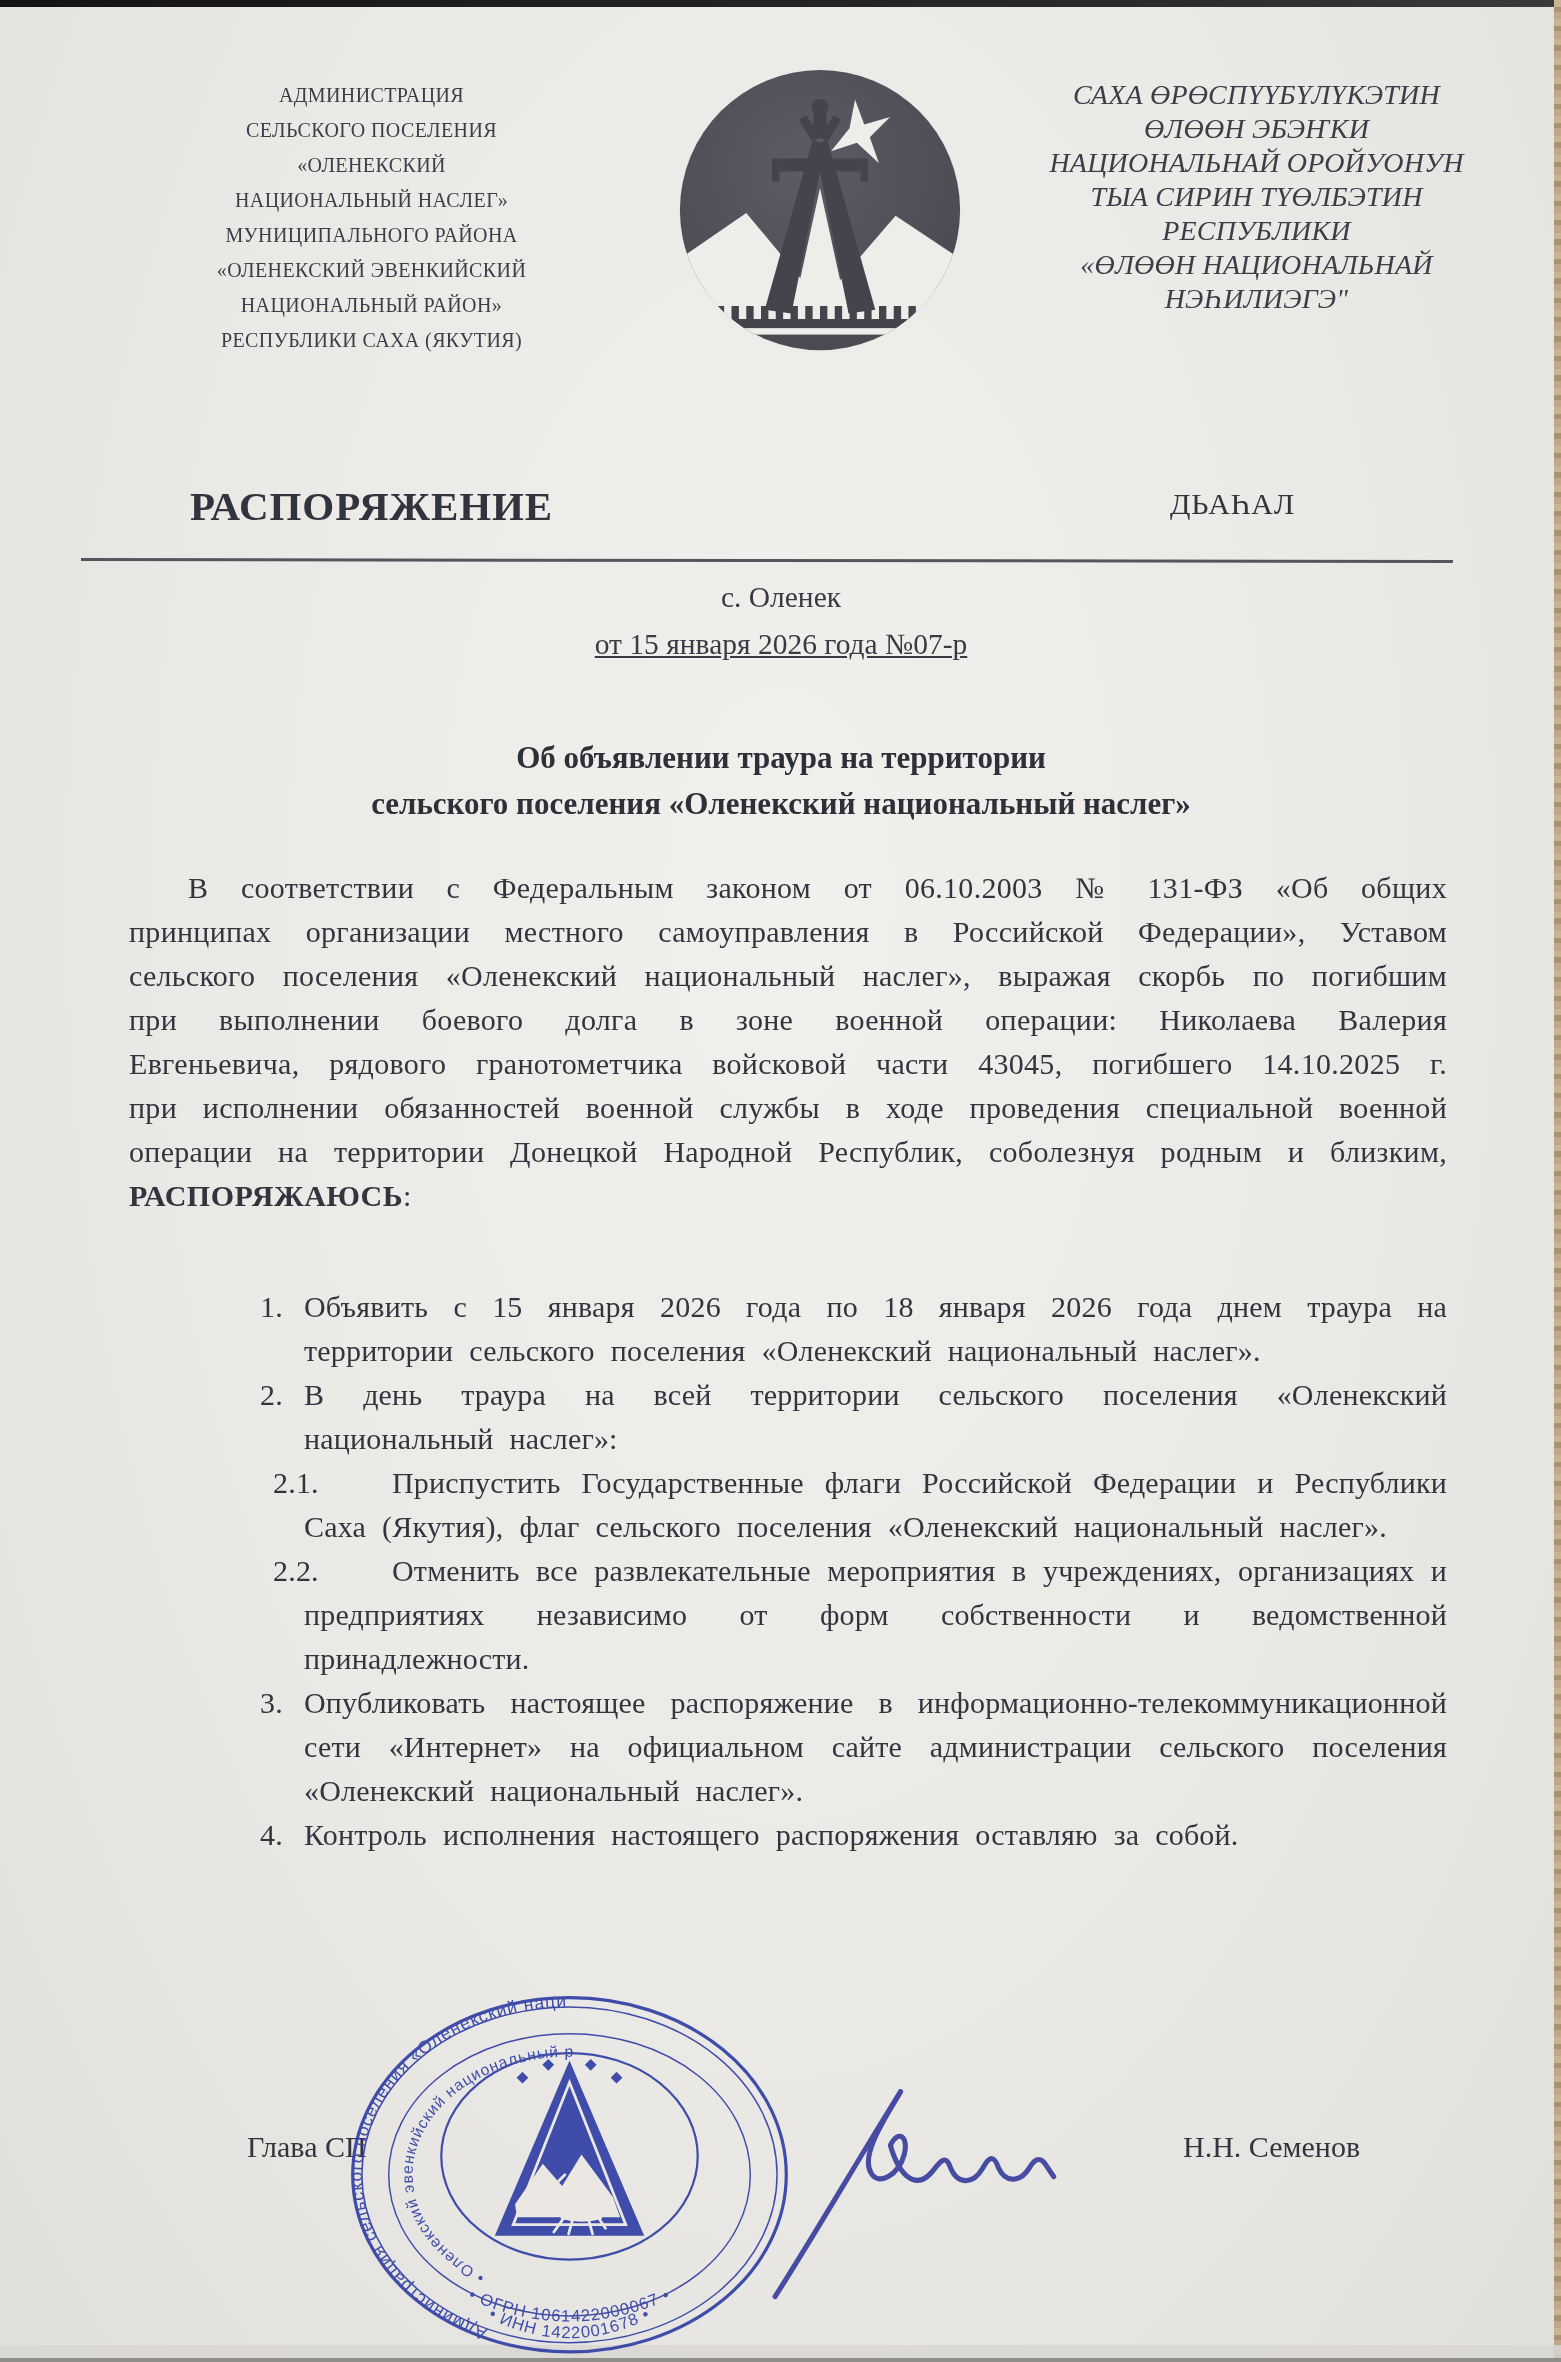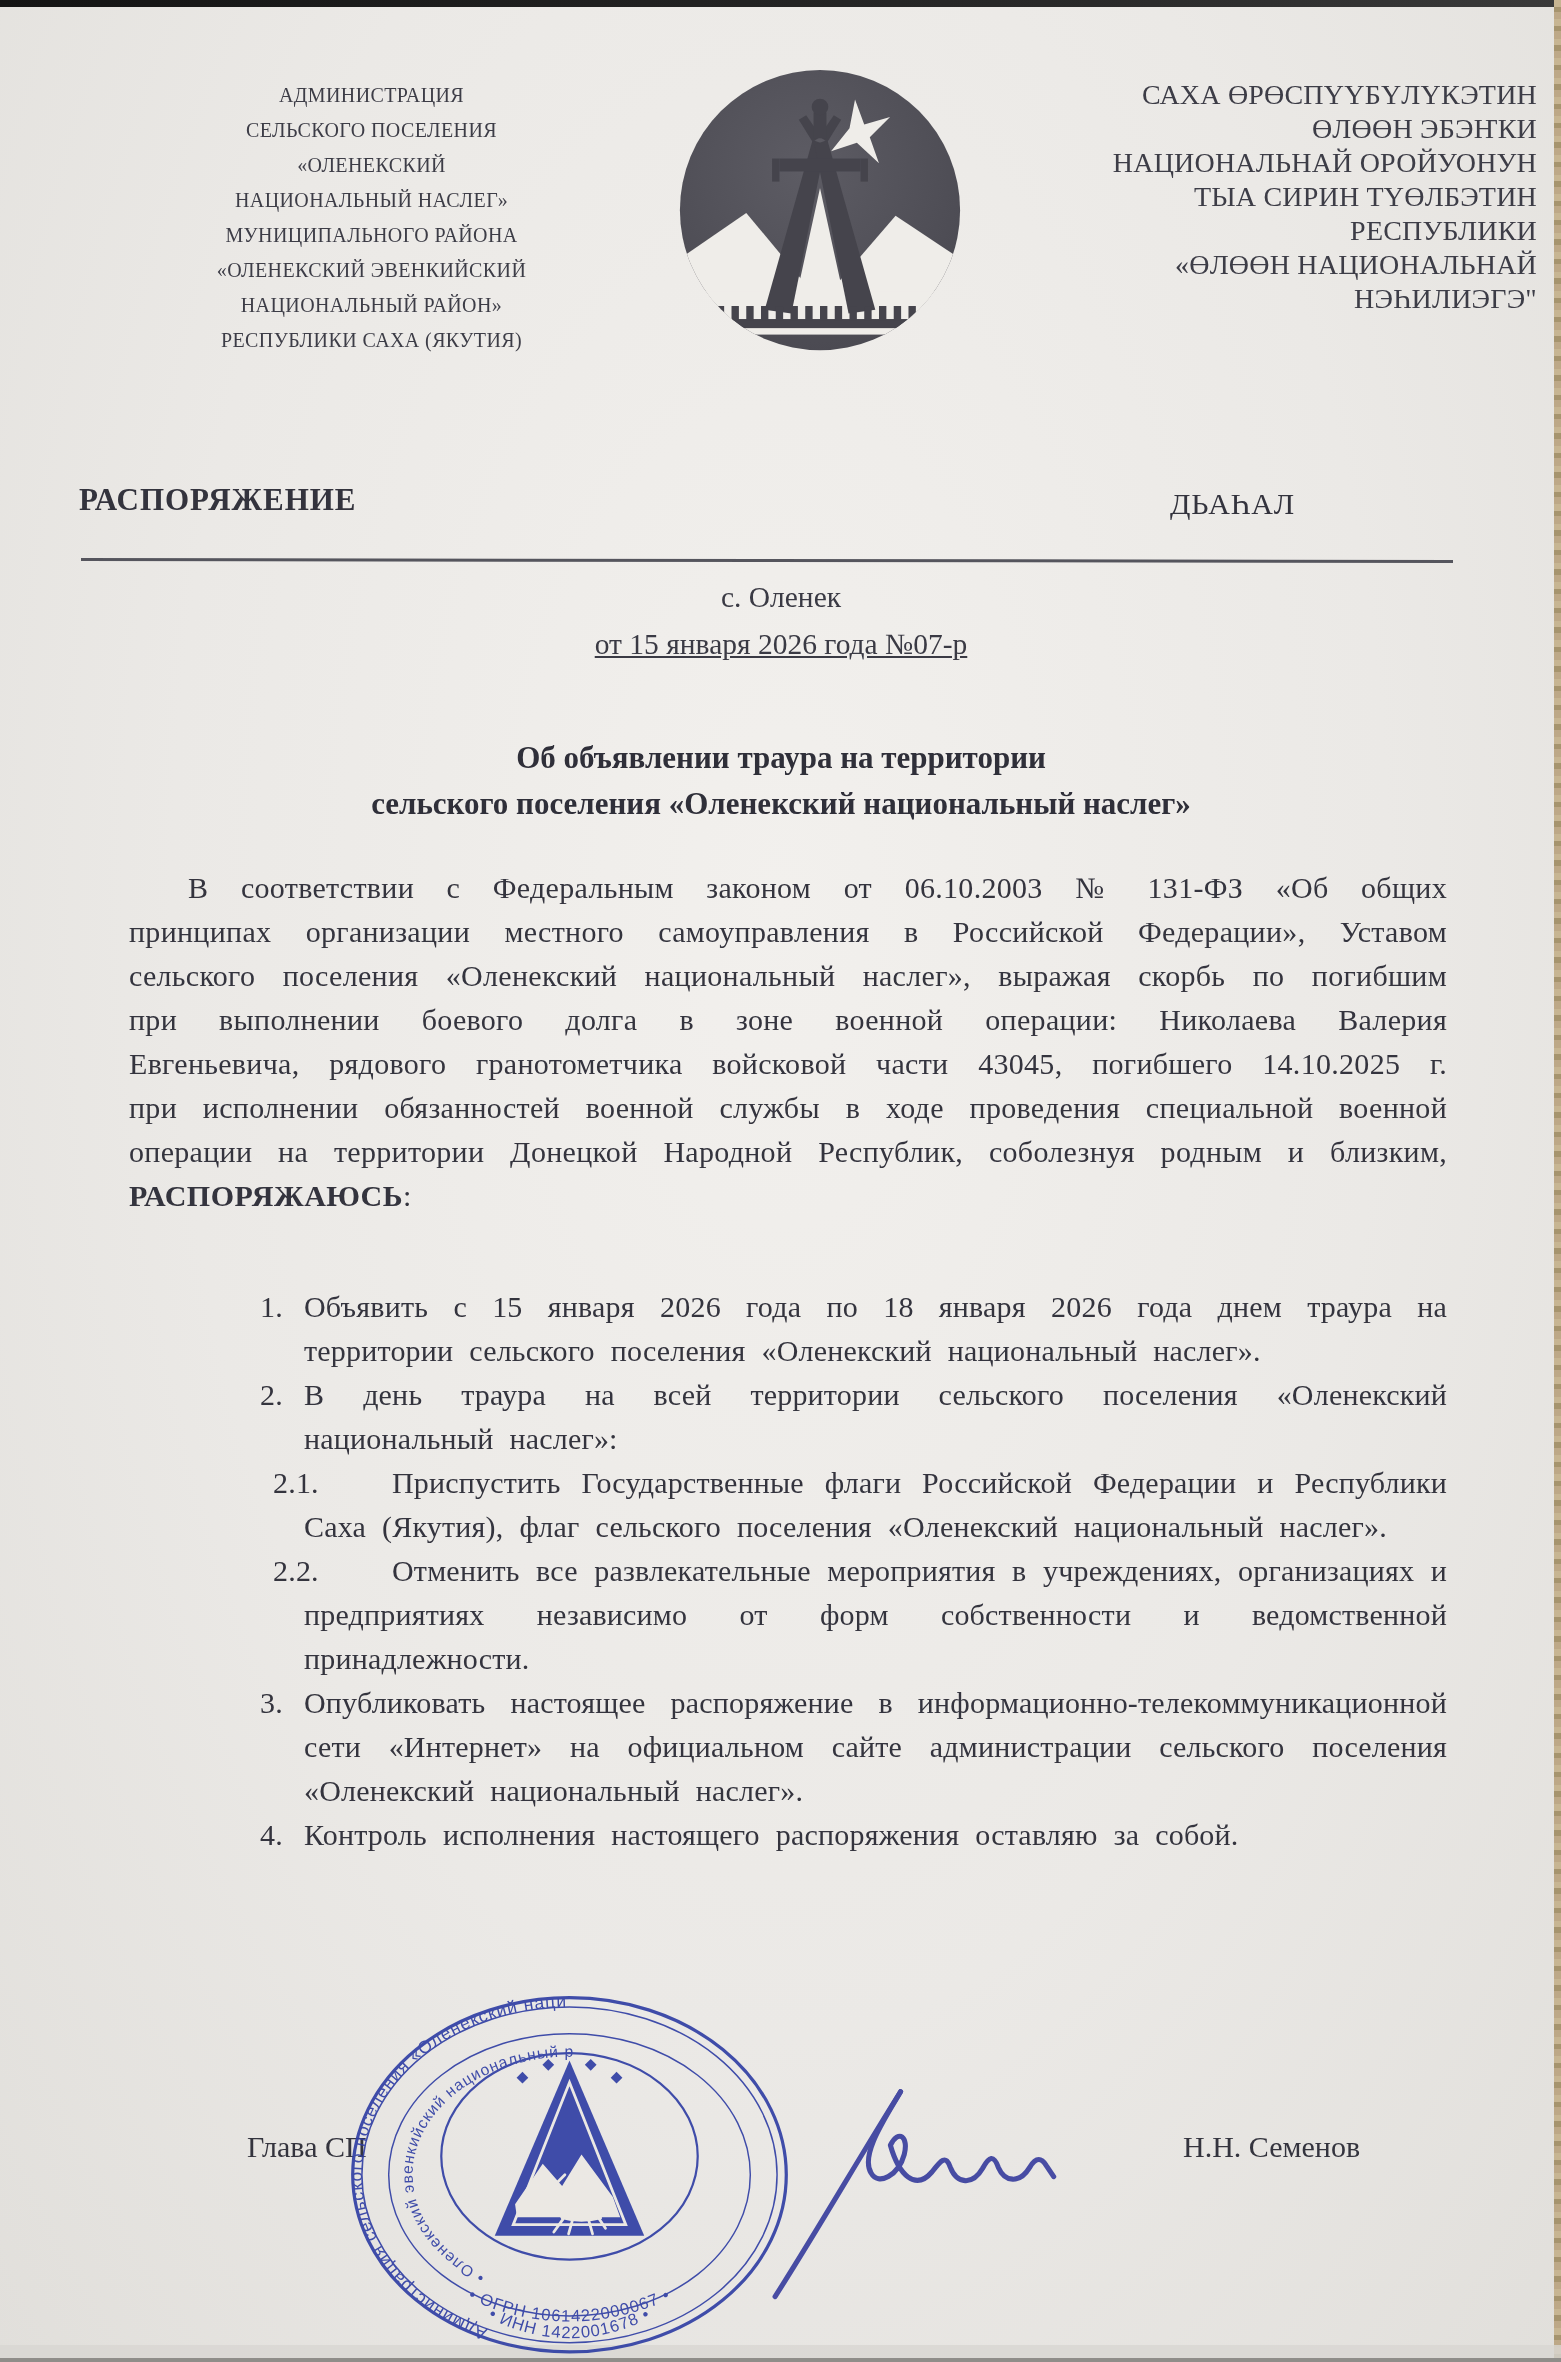--- a/index.html
+++ b/index.html
@@ -13,24 +13,24 @@
   .abs{position:absolute;}
   
   .edge-top{left:0;top:0;width:1562px;height:7.4px;background:linear-gradient(90deg,#141414,#2a2a2a 70%,#3a3a3a);}
   .edge-right{right:0;top:0;width:8.3px;height:2363px;
     background:repeating-linear-gradient(180deg,#c7b592 0 6.5px,#a6946e 6.5px 12px,#bda887 12px 19.4px);}
   .edge-bottom-light{left:0;bottom:5.5px;width:1562px;height:13px;background:#d8d6d2;opacity:.8;}
   .edge-bottom{left:0;bottom:0;width:1562px;height:5.5px;background:#8f8d89;}
 
   
   .hdr-left{left:79px;top:78px;width:585px;text-align:center;font-size:20px;line-height:35px;color:#3d3d47;letter-spacing:0.4px;}
-  .hdr-right{left:976px;top:78px;width:561px;text-align:right;font-size:28px;line-height:34px;color:#3d3d47;letter-spacing:0.2px;}
+  .hdr-right{left:976px;top:78px;width:561px;text-align:center;font-size:28px;line-height:34px;font-style:italic;color:#3d3d47;letter-spacing:0.2px;}
   .logo-wrap{left:674px;top:59px;width:292px;height:306px;}
 
-  .doctype-left{left:79px;top:482px;width:585px;text-align:left;font-weight:bold;font-size:31px;letter-spacing:0.9px;color:#33333d;}
+  .doctype-left{left:79px;top:482px;width:585px;text-align:center;font-weight:bold;font-size:41px;letter-spacing:0.9px;color:#33333d;}
   .doctype-right{left:978px;top:487px;width:509px;text-align:center;font-weight:normal;font-size:30px;letter-spacing:0.9px;color:#33333d;}
 
   .rule{left:81px;top:559px;width:1372px;height:2.8px;background:#55555d;transform:rotate(.08deg);}
 
   .place-line{left:0;top:581px;width:1562px;text-align:center;font-size:29.5px;color:#3a3a44;}
   .date-line{left:0;top:628px;width:1562px;text-align:center;font-size:29.5px;color:#3a3a44;text-decoration:underline;}
 
   .doc-title{left:0;top:735px;width:1562px;text-align:center;font-weight:bold;font-size:31px;line-height:46px;color:#2f2f39;}
 
   .body-par{left:129px;top:866px;width:1318px;font-size:30px;line-height:44px;text-align:justify;

